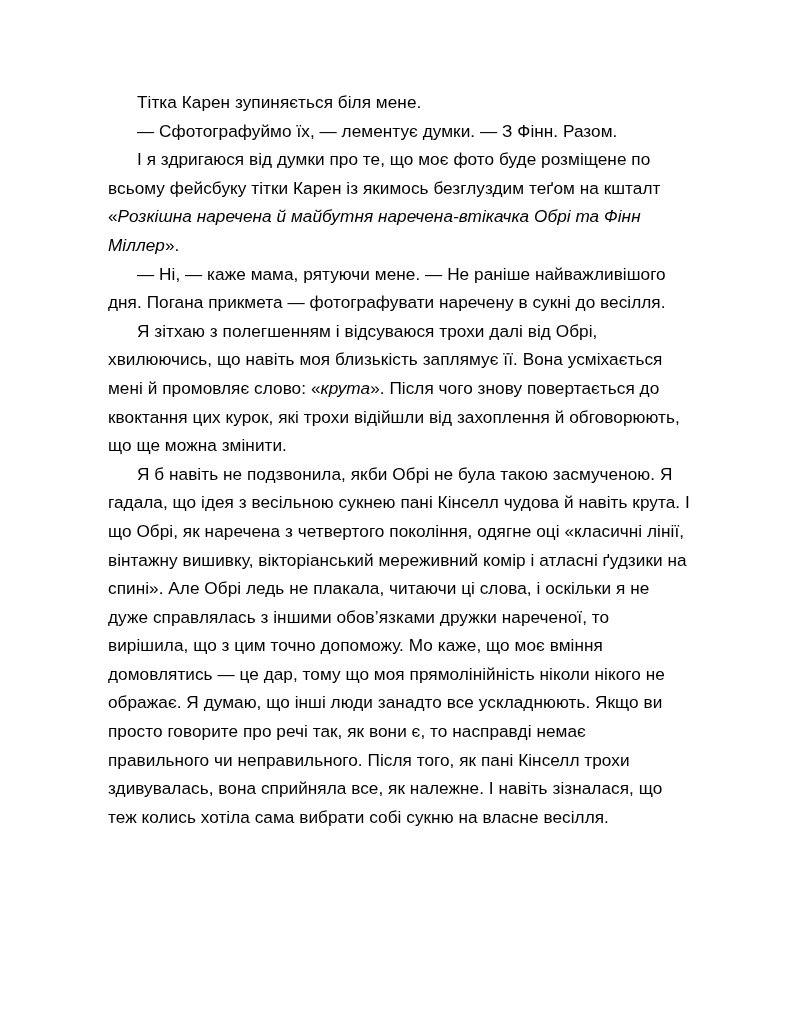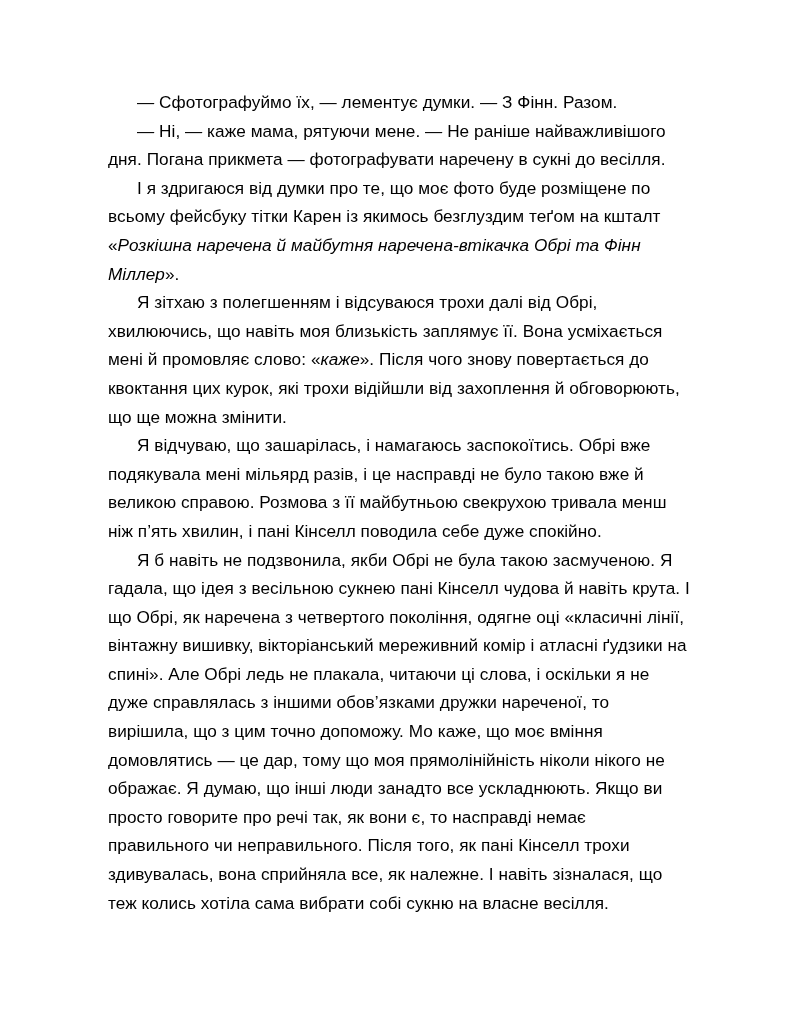--- a/index.html
+++ b/index.html
@@ -33,20 +33,20 @@
   }
   .body-text i {
     font-style: italic;
   }
 </style>
 </head>
 <body>
 
 <div class="page">
   <div class="body-text">
+    <p>Тітка Карен зупиняється біля мене.</p>
     <p>— Сфотографуймо їх, — лементує думки. — З Фінн. Разом.</p>
+    <p><span>І я здригаюся від думки про те, що моє фото буде розміщене по всьому фейсбуку тітки Карен із якимось безглуздим теґом на кшталт «</span><i>Розкішна наречена й майбутня наречена-втікачка Обрі та Фінн Міллер</i><span>».</span></p>
     <p>— Ні, — каже мама, рятуючи мене. — Не раніше найважливішого дня. Погана прикмета — фотографувати наречену в сукні до весілля.</p>
-    <p><span>І я здригаюся від думки про те, що моє фото буде розміщене по всьому фейсбуку тітки Карен із якимось безглуздим теґом на кшталт «</span><i>Розкішна наречена й майбутня наречена-втікачка Обрі та Фінн Міллер</i><span>».</span></p>
-    <p><span>Я зітхаю з полегшенням і відсуваюся трохи далі від Обрі, хвилюючись, що навіть моя близькість заплямує її. Вона усміхається мені й промовляє слово: «</span><i>каже</i><span>». Після чого знову повертається до квоктання цих курок, які трохи відійшли від захоплення й обговорюють, що ще можна змінити.</span></p>
-    <p>Я відчуваю, що зашарілась, і намагаюсь заспокоїтись. Обрі вже подякувала мені мільярд разів, і це насправді не було такою вже й великою справою. Розмова з її майбутньою свекрухою тривала менш ніж п’ять хвилин, і пані Кінселл поводила себе дуже спокійно.</p>
+    <p><span>Я зітхаю з полегшенням і відсуваюся трохи далі від Обрі, хвилюючись, що навіть моя близькість заплямує її. Вона усміхається мені й промовляє слово: «</span><i>крута</i><span>». Після чого знову повертається до квоктання цих курок, які трохи відійшли від захоплення й обговорюють, що ще можна змінити.</span></p>
     <p>Я б навіть не подзвонила, якби Обрі не була такою засмученою. Я гадала, що ідея з весільною сукнею пані Кінселл чудова й навіть крута. І що Обрі, як наречена з четвертого покоління, одягне оці «класичні лінії, вінтажну вишивку, вікторіанський мереживний комір і атласні ґудзики на спині». Але Обрі ледь не плакала, читаючи ці слова, і оскільки я не дуже справлялась з іншими обов’язками дружки нареченої, то вирішила, що з цим точно допоможу. Мо каже, що моє вміння домовлятись — це дар, тому що моя прямолінійність ніколи нікого не ображає. Я думаю, що інші люди занадто все ускладнюють. Якщо ви просто говорите про речі так, як вони є, то насправді немає правильного чи неправильного. Після того, як пані Кінселл трохи здивувалась, вона сприйняла все, як належне. І навіть зізналася, що теж колись хотіла сама вибрати собі сукню на власне весілля.</p>
   </div>
 </div>
 
 </body></html>

